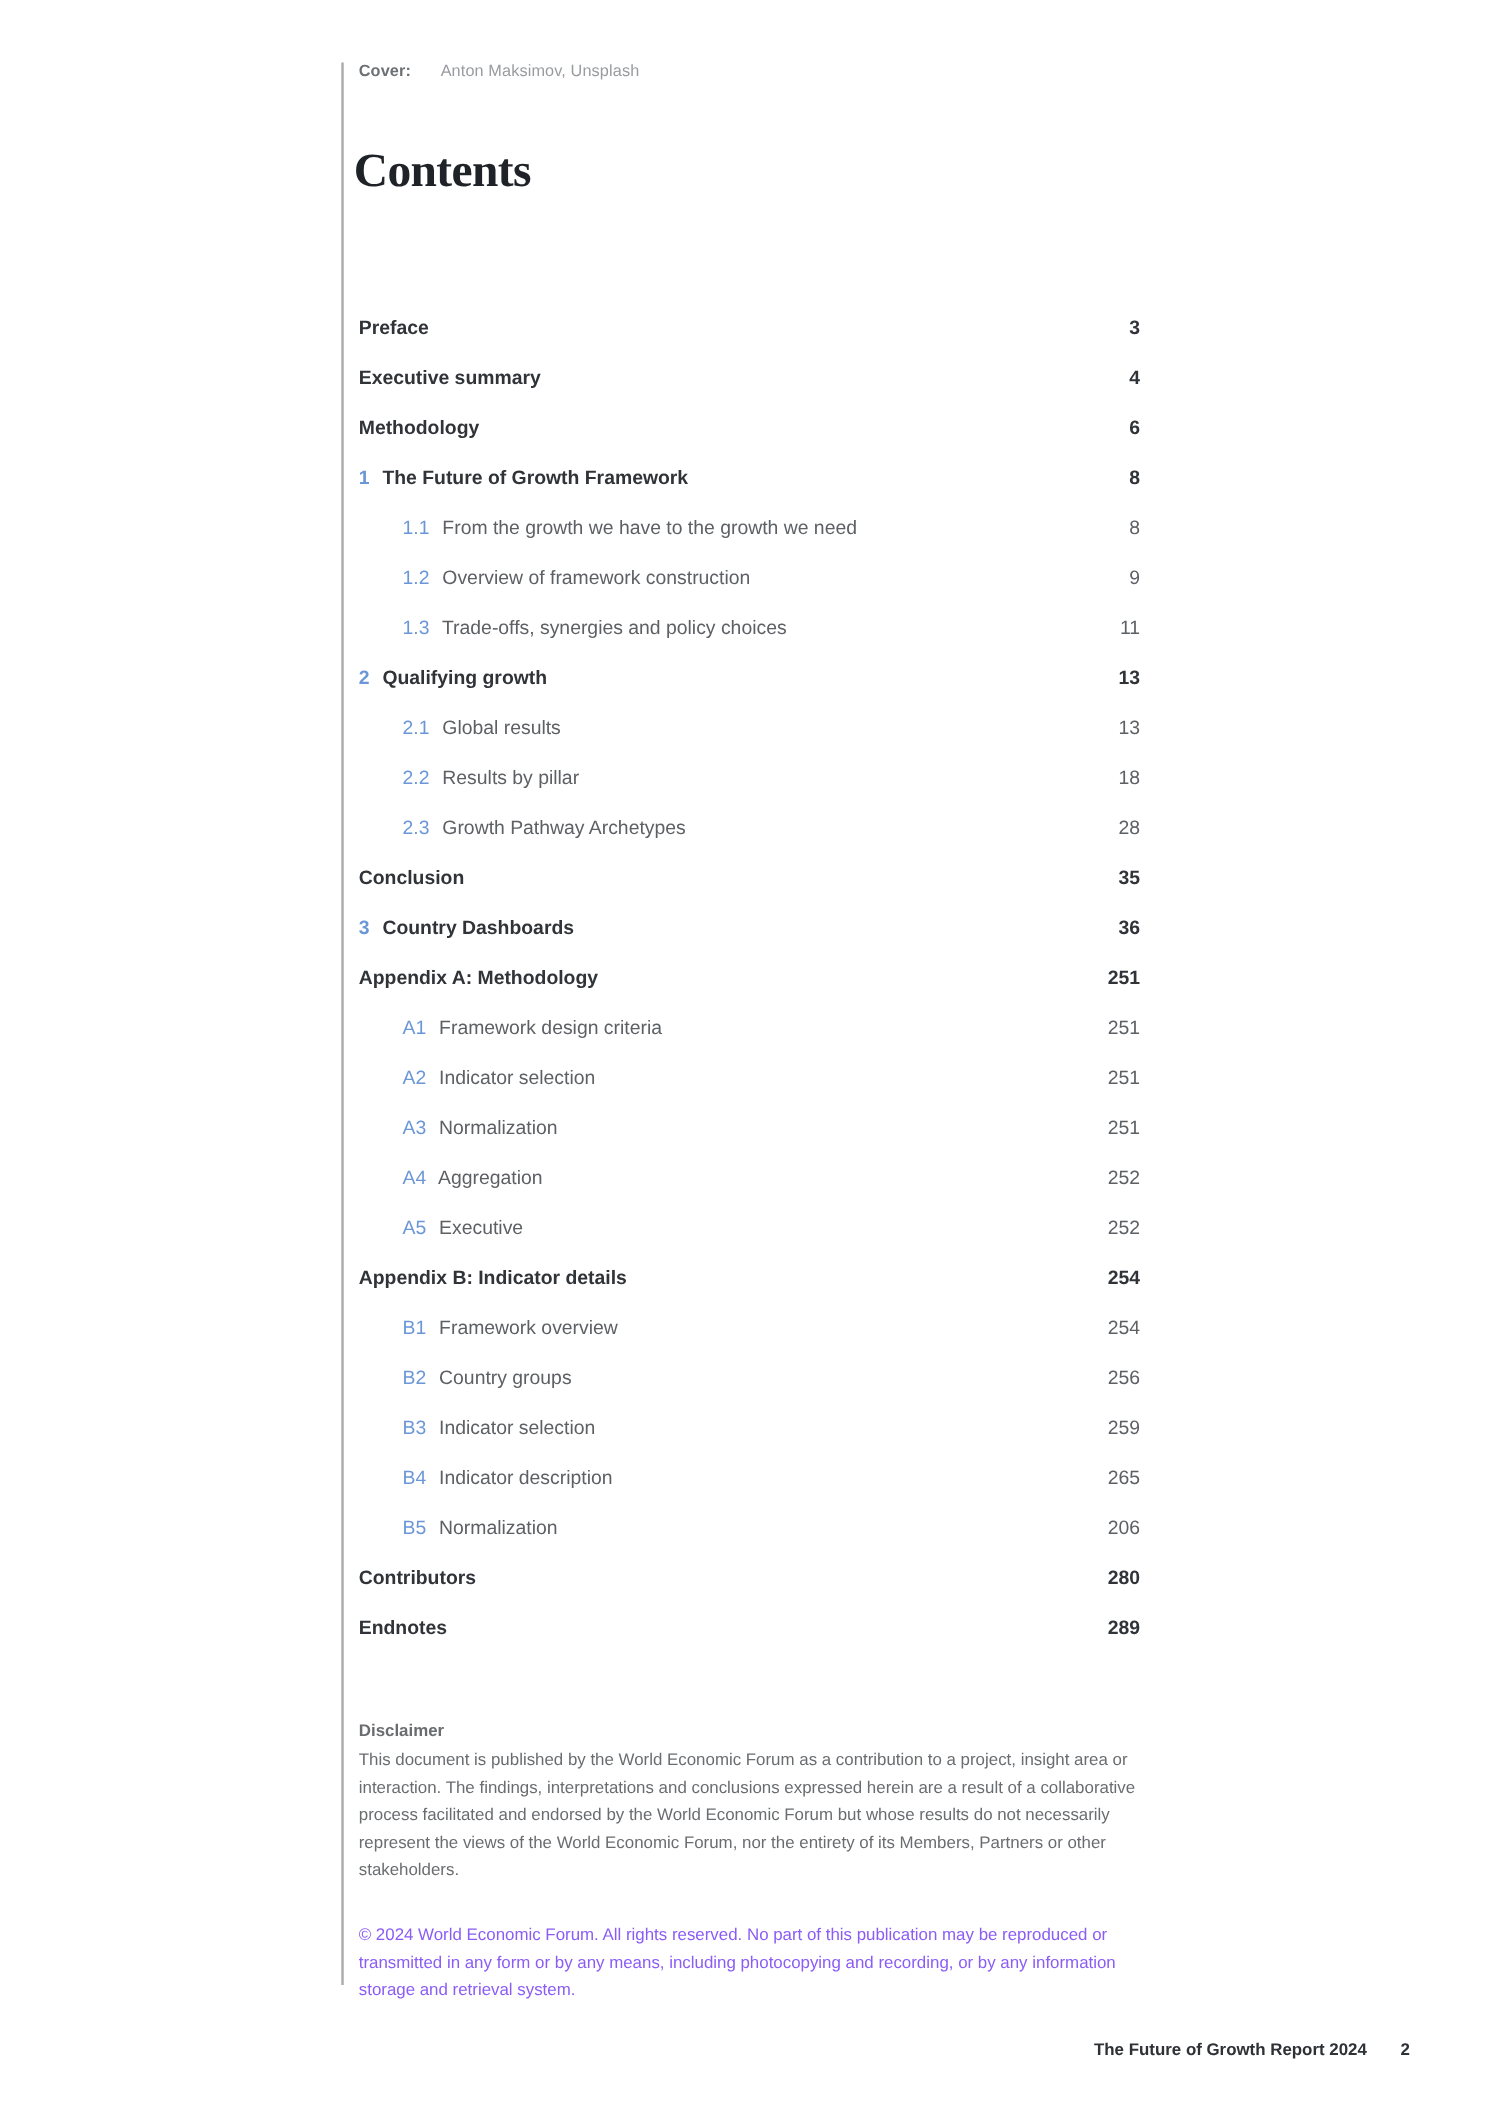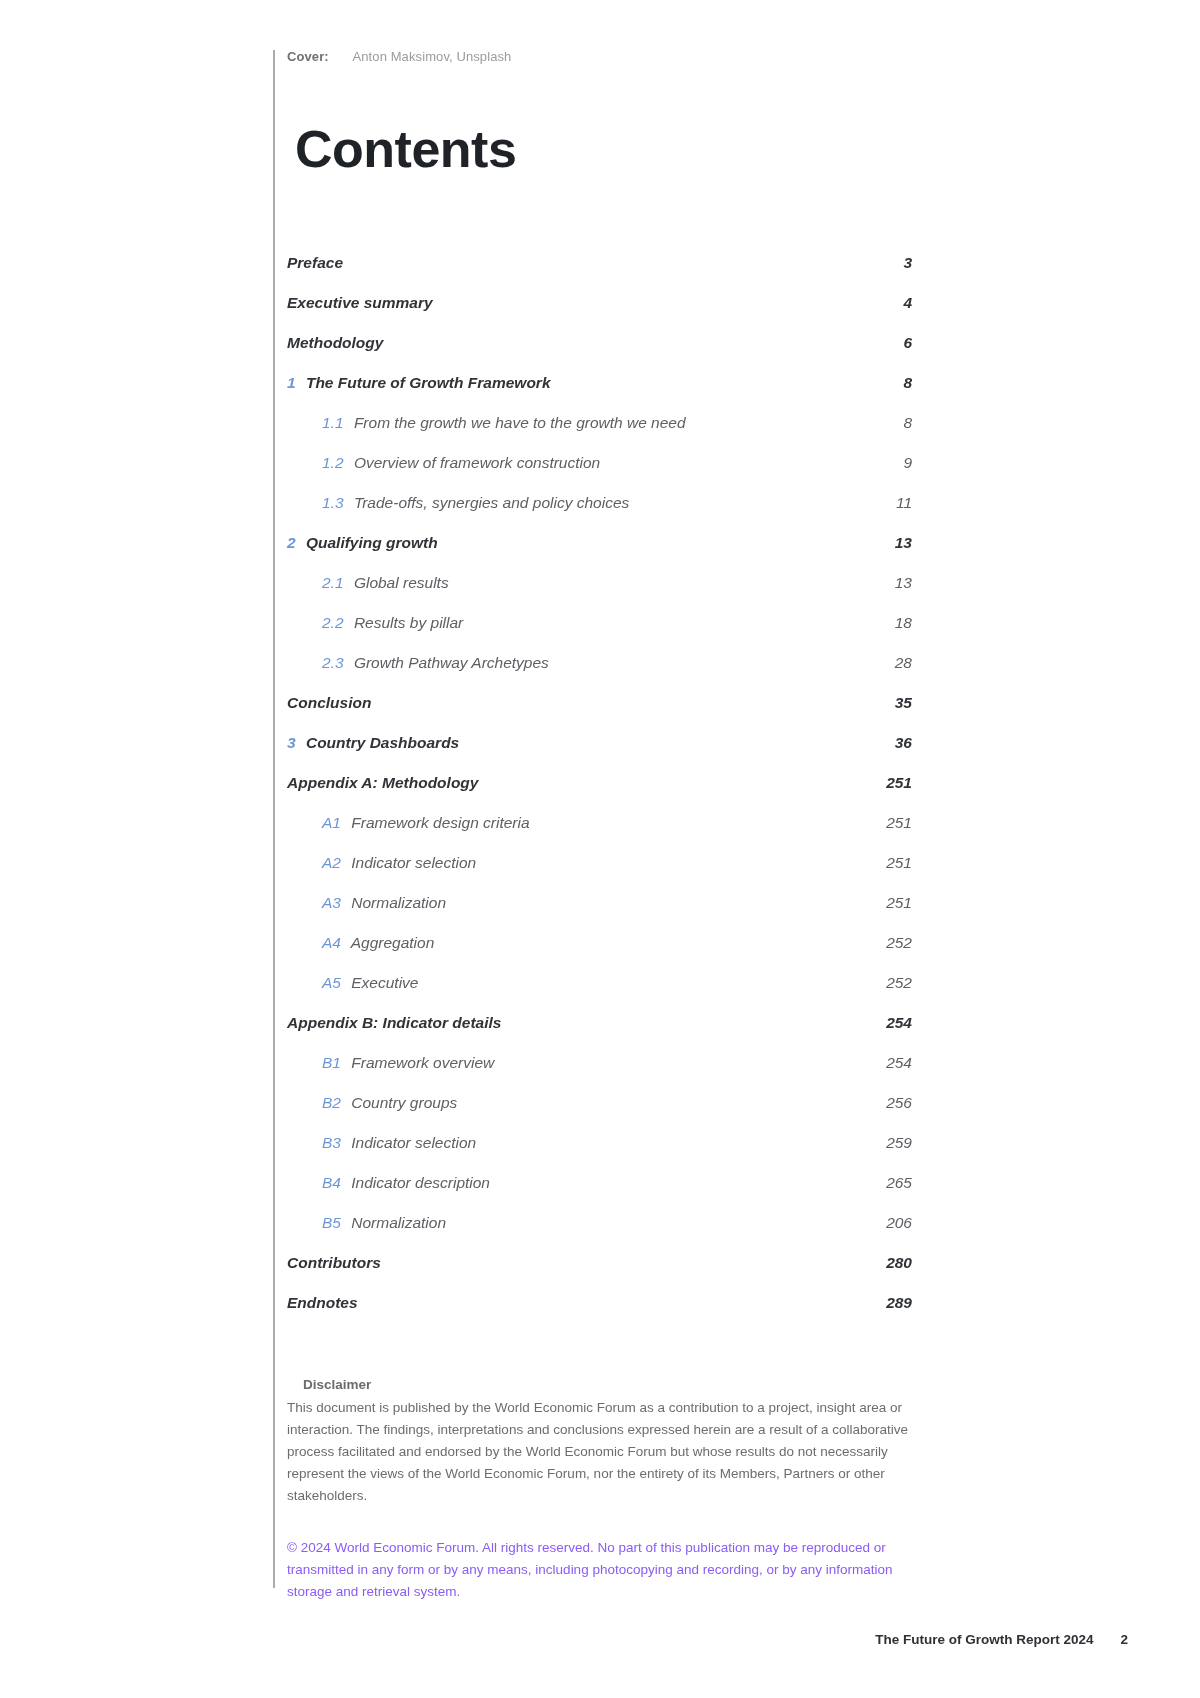--- a/index.html
+++ b/index.html
@@ -36,44 +36,44 @@
     letter-spacing: 0.1px;
   }
   .cover-credit .credit-label { color: #6e7174; font-weight: bold; }
   .cover-credit .credit-text  { color: #999c9f; margin-left: 20px; }
 
   
   .page-title {
     position: absolute;
     left: 283px;
     top: 110px;
-    margin: 12px;
-    font-size: 52px;
+    margin: 0;
+    font-size: 38px;
     line-height: 54px;
     font-weight: bold;
     letter-spacing: -0.5px;
     color: #1f2226;
+    font-family: Liberation Serif, serif;
   }
 
   
   .toc {
     position: absolute;
     left: 287px;
     top: 243px;
     width: 625px;
   }
   .toc-row {
     display: flex;
     justify-content: space-between;
     align-items: flex-end;
     height: 40px;
     line-height: 40px;
     font-size: 15.5px;
     cursor: pointer;
-    font-style: italic;
   }
   .toc-row.chapter {
     font-weight: bold;
     color: #303338;
   }
   .toc-row.sub {
     color: #5d6064;
     padding-left: 35px;
   }
   .toc-num { color: #6b97d7; margin-right: 6px; }
@@ -86,21 +86,21 @@
     position: absolute;
     left: 287px;
     top: 1374px;
     width: 624px;
     color: #6a6d70;
     font-size: 13.5px;
     line-height: 22px;
   }
   .disclaimer .disclaimer-heading {
     font-weight: bold;
-    margin: 0 0 1px 16px;
+    margin: 0 0 1px 0;
   }
   .disclaimer p { margin: 0; }
 
   .copyright {
     position: absolute;
     left: 287px;
     top: 1537px;
     width: 624px;
     color: #8b5cf6;
     font-size: 13.5px;

